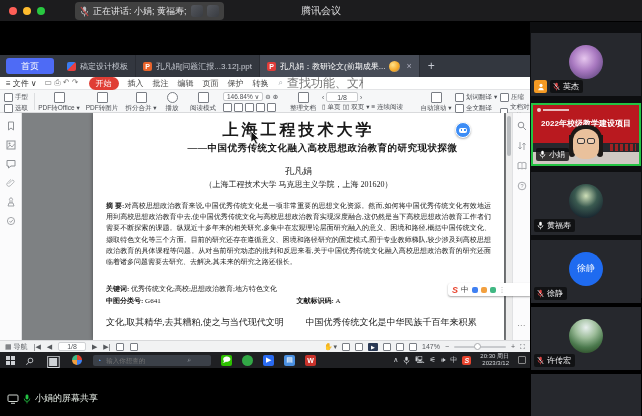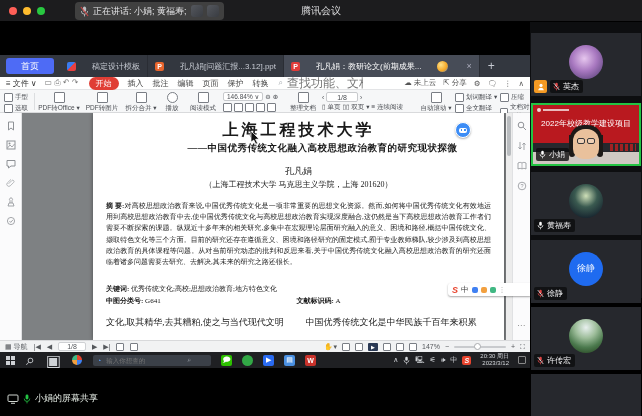--- a/index.html
+++ b/index.html
@@ -23,21 +23,21 @@
   .micglyph svg{display:block;}
 
   
   .share{position:absolute;left:0;top:55px;width:530px;height:313px;background:#7e8183;}
 
   
   .tabbar{position:absolute;left:0;top:0;width:530px;height:22px;background:#33373f;
     display:flex;align-items:center;}
   .home-tab{margin-left:6px;width:48px;height:16px;background:#4e6bf5;border-radius:3px;
     color:#fff;font-size:9px;display:flex;align-items:center;justify-content:center;flex:0 0 auto;}
-  .tab{height:22px;display:flex;align-items:center;gap:16px;padding:0 7px;color:#c7cbd3;
+  .tab{height:22px;display:flex;align-items:center;gap:4px;padding:0 7px;color:#c7cbd3;
     font-size:8px;white-space:nowrap;overflow:hidden;border-right:1px solid #2a2d34;}
   .tab.active{background:#474c57;color:#fff;}
   .tab .close{color:#aab;font-size:9px;margin-left:2px;}
   .ticon{width:9px;height:9px;border-radius:2px;flex:0 0 auto;display:flex;align-items:center;
     justify-content:center;color:#fff;font-size:7px;font-weight:bold;}
   .ticon.gd{background:linear-gradient(135deg,#3a7bf0 50%,#e84040 50%);}
   .ticon.ppt{background:#e8642c;}
   .ticon.pdf{background:#e23c39;}
   .sticker{width:11px;height:11px;border-radius:50%;flex:0 0 auto;
     background:radial-gradient(circle at 35% 35%,#ffe28a,#f5a623 60%,#3a7bf0);}
@@ -165,21 +165,21 @@
   .av-xu{background:radial-gradient(circle at 50% 25%,#e8f0ef 0%,#9dbd9a 35%,#4c7a4e 65%,#24421f 95%);}
   .plabel{position:absolute;left:3px;bottom:3px;background:rgba(12,12,14,.8);border-radius:2px;
     padding:1px 4px 1px 3px;display:flex;align-items:center;gap:3px;}
   .plabel .nm{color:#f0f0f2;font-size:8px;white-space:nowrap;}
   .host-badge{position:absolute;left:3px;bottom:3px;width:13px;height:13px;background:#f59a23;
     border-radius:2px;display:flex;align-items:center;justify-content:center;}
   .host-badge + .plabel{left:19px;}
   
   .xj-banner{position:absolute;left:0;top:0;right:0;height:38px;background:#b9191f;}
   .xj-banner .line{position:absolute;left:0;right:0;top:13px;text-align:center;color:#fff;
-    font-size:8px;font-weight:normal;white-space:nowrap;}
+    font-size:8px;font-weight:bold;white-space:nowrap;}
   .xj-logo{position:absolute;left:4px;top:3px;width:40px;height:4px;display:flex;gap:2px;align-items:center;}
   .xj-logo i{display:block;width:4px;height:4px;border-radius:50%;background:#f3d9d9;}
   .xj-logo b{display:block;width:26px;height:2px;background:rgba(255,255,255,.7);}
   .xj-desk{position:absolute;left:0;bottom:0;right:0;height:12px;background:#cfc8c2;}
   .xj-head{position:absolute;left:50%;top:24px;transform:translateX(-50%);width:26px;height:30px;
     background:#e9c19c;border-radius:12px 12px 10px 10px;}
   .xj-hair{position:absolute;left:50%;top:20px;transform:translateX(-50%);width:32px;height:18px;
     background:#1d1a18;border-radius:14px 14px 0 0;}
   .xj-hairside{position:absolute;left:50%;top:30px;transform:translateX(-50%);width:34px;height:22px;}
   .xj-hairside:before,.xj-hairside:after{content:"";position:absolute;top:0;width:6px;height:22px;background:#1d1a18;}
@@ -248,28 +248,20 @@
         <span>插入</span>
         <span>批注</span>
         <span>编辑</span>
         <span>页面</span>
         <span>保护</span>
         <span>转换</span>
       </div>
       <div class="msearch">
         <span>⌕</span>
         <input placeholder="查找功能、文档内容" style="">
-      </div>
-      <div class="mright">
-        <span>☁ <span>未上云</span></span>
-        <span>⇱ <span>分享</span></span>
-        <span>⚙</span>
-        <span>🗨</span>
-        <span>⋮</span>
-        <span>∧</span>
       </div>
     </div>
 
     <div class="ribbon">
       <div class="rb twostack" style="left:4px;top:2px;">
         <span class="hrow">
             <span class="ic ic9"></span>
             <span>手型</span>
           </span>
         <span class="hrow">

